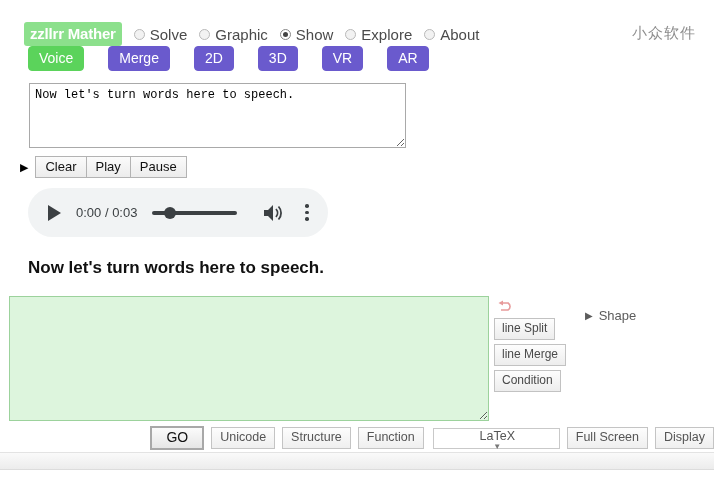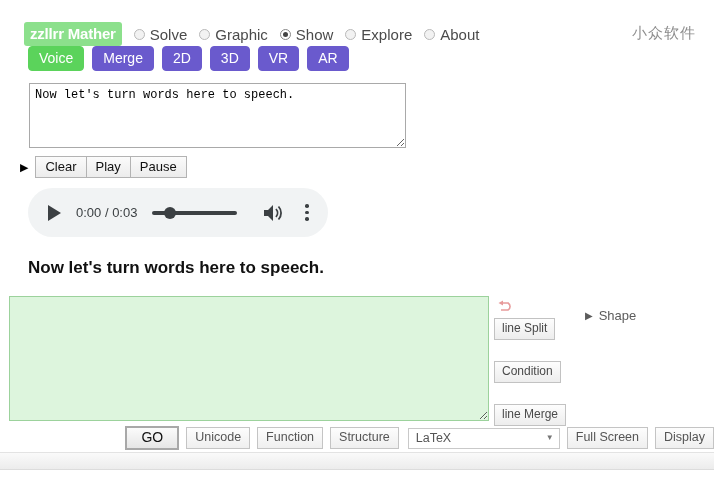--- a/index.html
+++ b/index.html
@@ -78,21 +78,21 @@
     font-size: 15px;
     color: #8d8d8d;
     letter-spacing: 1px;
   }
 
   
   #modebar {
     position: absolute;
     left: 28px; top: 46px;
     display: flex;
-    gap: 8px;
+    gap: 24px;
   }
   .mode-btn {
     font-size: 14px;
     color: #ffffff;
     background: #6a5acd;
     border: 1px solid #6a5acd;
     border-radius: 4px;
     padding: 3px 10px 4px 10px;
     line-height: 16px;
     cursor: pointer;
@@ -259,21 +259,21 @@
     cursor: pointer;
     line-height: 0;
   }
   .tool-btn {
     font-family: "Liberation Sans", sans-serif;
     font-size: 12px;
     color: #4a4a4a;
     background: linear-gradient(#fdfdfd, #ededed);
     border: 1px solid #c2c2c2;
     padding: 2px 7px 3px 7px;
-    margin-bottom: 21px;
+    margin-bottom: 4px;
     cursor: pointer;
     line-height: 15px;
     white-space: nowrap;
   }
 
   
   #shape-toggle {
     position: absolute;
     left: 585px; top: 308px;
     display: flex;
@@ -322,30 +322,31 @@
     background: linear-gradient(#fdfdfd, #efefef);
     border: 1px solid #c4c4c4;
     padding: 2px 8px 3px 8px;
     margin-left: 7px;
     cursor: pointer;
     line-height: 15px;
     white-space: nowrap;
   }
   #format-select {
     margin-left: 9px;
-    width: 152px;
+    width: 127px;
     height: 21px;
     box-sizing: border-box;
     border: 1px solid #c9c9c9;
     background: #ffffff;
     display: flex;
     align-items: center;
     justify-content: space-between;
     padding: 0 5px 0 7px;
     cursor: pointer;
+    flex-direction: column;
   }
   #format-select .val {
     font-size: 12.5px;
     color: #555;
   }
   #format-select .chev {
     font-size: 8px;
     color: #777;
     line-height: 8px;
   }
@@ -441,34 +442,34 @@
 <textarea id="formula-editor" placeholder="" style=""></textarea>
 
 <div id="side-tools">
   <span id="undo-icon">
     <svg width="17" height="13" viewBox="0 0 17 13">
       <path d="M5 3 H11 A4 4 0 0 1 11 10 H4" stroke="#e79a9a" stroke-width="1.6" fill="none"></path>
       <polygon points="6,0.5 6,5.5 1.5,3" fill="#e79a9a"></polygon>
     </svg>
   </span>
   <button class="tool-btn">line Split</button>
+  <button class="tool-btn">line Merge</button>
   <button class="tool-btn">Condition</button>
-  <button class="tool-btn">line Merge</button>
 </div>
 
 <div id="shape-toggle">
   <span class="caret">▶</span>
   <span class="lbl">Shape</span>
 </div>
 
 <div id="bottombar">
   <button id="go-btn">GO</button>
   <button class="bot-btn">Unicode</button>
+  <button class="bot-btn">Structure</button>
   <button class="bot-btn">Function</button>
-  <button class="bot-btn">Structure</button>
   <div id="format-select">
     <span class="val">LaTeX</span>
     <span class="chev">▼</span>
   </div>
   <button class="bot-btn">Full Screen</button>
   <button class="bot-btn">Display</button>
 </div>
 
 <div id="footer-strip"></div>
 

